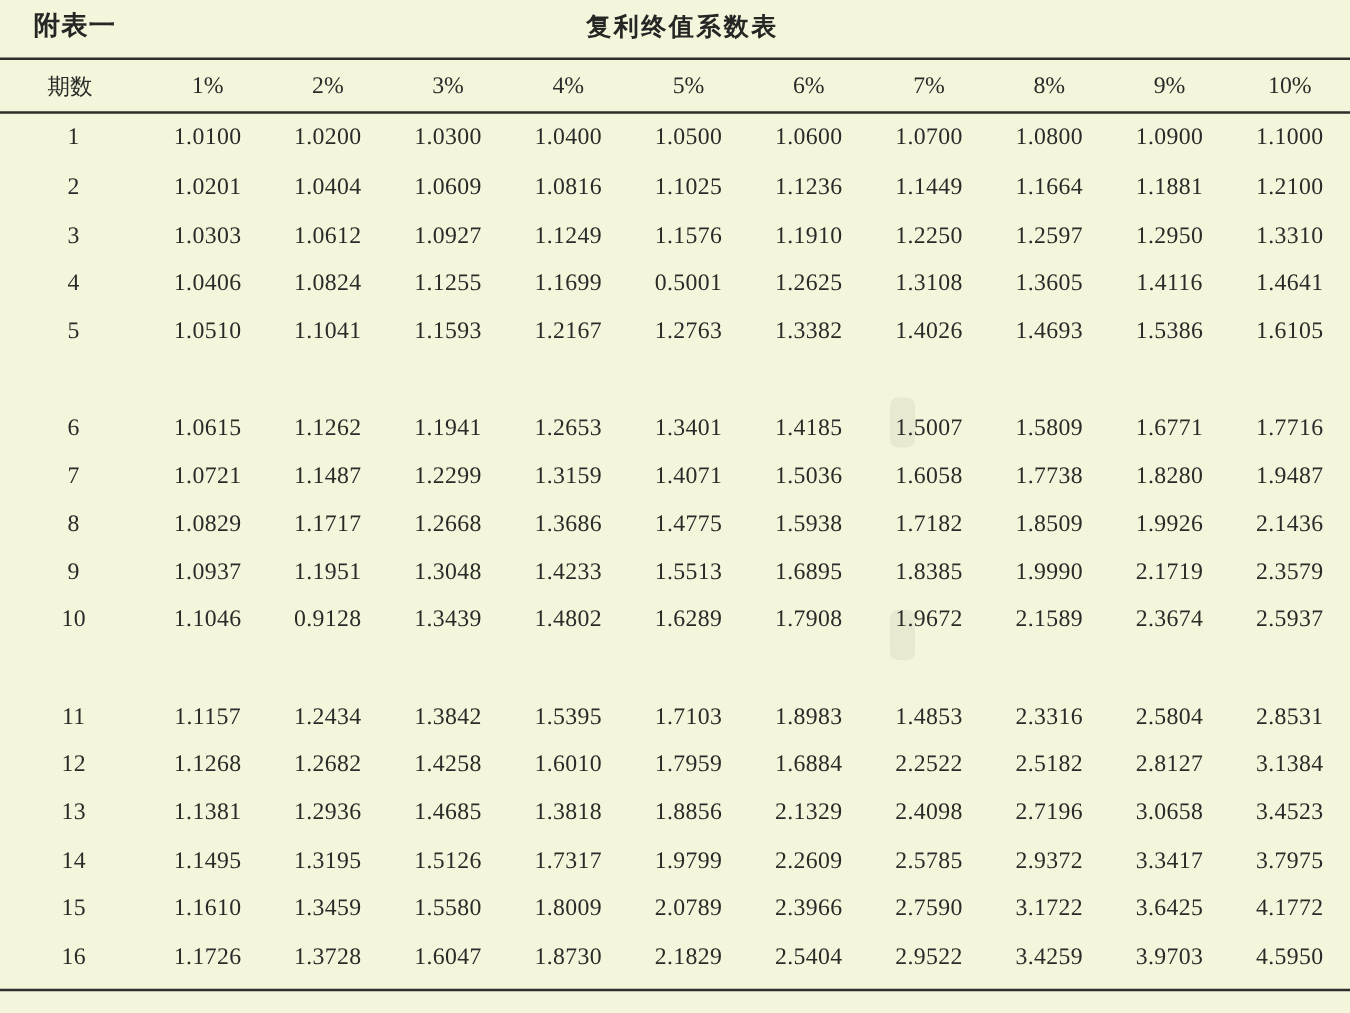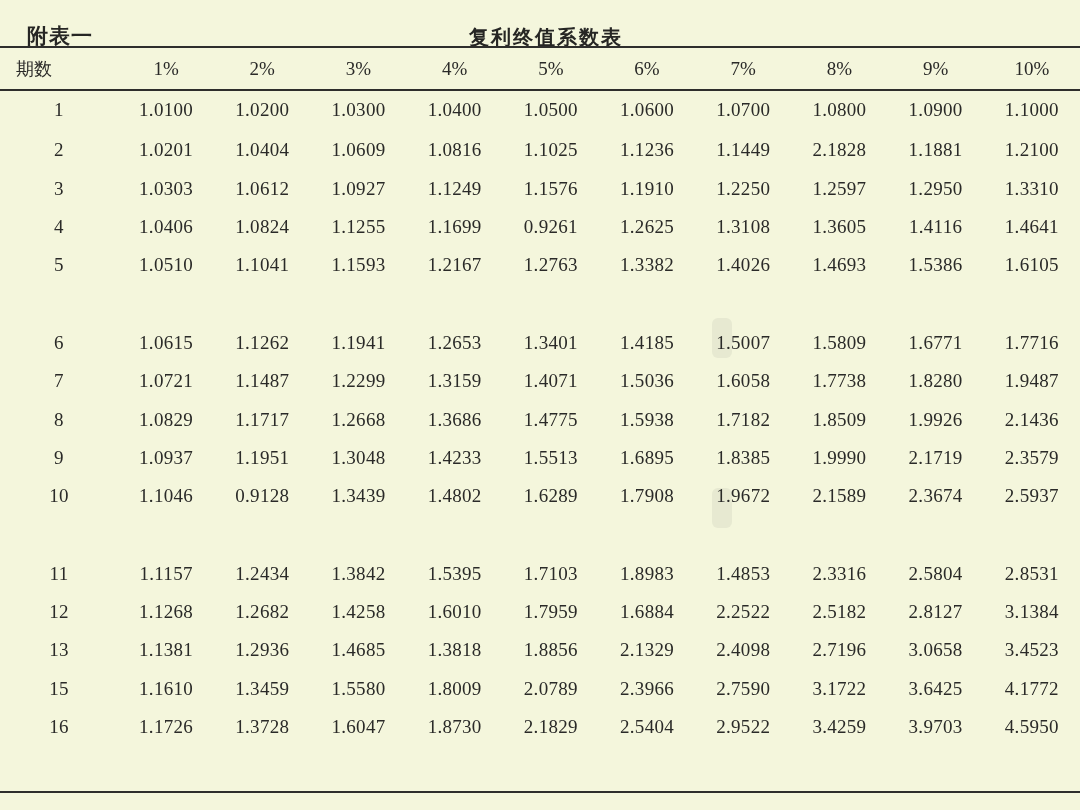--- a/index.html
+++ b/index.html
@@ -10,21 +10,21 @@
       width: 1080px;
       height: 810px;
       background: #f4f6dc;
       position: relative;
       overflow: hidden;
       font-family: "Liberation Serif", "DejaVu Serif", serif;
       color: #2a2a28;
     }
     .page-header {
       position: absolute;
-      top: 16px;
+      top: 0;
       left: 0;
       width: 1080px;
       height: 46px;
     }
     .appendix-label {
       position: absolute;
       left: 27px;
       top: 6px;
       font-family: "DejaVu Sans", sans-serif;
       font-weight: bold;
@@ -71,21 +71,21 @@
       font-weight: normal;
       font-size: 19px;
       padding: 0;
       text-align: center;
       vertical-align: middle;
     }
     .fv-table th.period-head {
       font-family: "DejaVu Sans", sans-serif;
       font-size: 18px;
       text-align: left;
-      padding-left: 16px;
+      padding-left: 38px;
     }
     .fv-table td {
       font-size: 19px;
       height: 38.4px;
       padding: 0;
       text-align: center;
       vertical-align: middle;
       letter-spacing: 0.3px;
     }
     .fv-table td.period {
@@ -170,21 +170,21 @@
       </tr>
       <tr>
         <td class="period"><span>2</span></td>
         <td>1.0201</td>
         <td>1.0404</td>
         <td>1.0609</td>
         <td>1.0816</td>
         <td>1.1025</td>
         <td>1.1236</td>
         <td>1.1449</td>
-        <td>2.1828</td>
+        <td>1.1664</td>
         <td>1.1881</td>
         <td>1.2100</td>
       </tr>
       <tr>
         <td class="period"><span>3</span></td>
         <td>1.0303</td>
         <td>1.0612</td>
         <td>1.0927</td>
         <td>1.1249</td>
         <td>1.1576</td>
@@ -193,21 +193,21 @@
         <td>1.2597</td>
         <td>1.2950</td>
         <td>1.3310</td>
       </tr>
       <tr>
         <td class="period"><span>4</span></td>
         <td>1.0406</td>
         <td>1.0824</td>
         <td>1.1255</td>
         <td>1.1699</td>
-        <td>0.9261</td>
+        <td>0.5001</td>
         <td>1.2625</td>
         <td>1.3108</td>
         <td>1.3605</td>
         <td>1.4116</td>
         <td>1.4641</td>
       </tr>
       <tr>
         <td class="period"><span>5</span></td>
         <td>1.0510</td>
         <td>1.1041</td>
@@ -324,20 +324,33 @@
         <td>1.4685</td>
         <td>1.3818</td>
         <td>1.8856</td>
         <td>2.1329</td>
         <td>2.4098</td>
         <td>2.7196</td>
         <td>3.0658</td>
         <td>3.4523</td>
       </tr>
       <tr>
+        <td class="period"><span>14</span></td>
+        <td>1.1495</td>
+        <td>1.3195</td>
+        <td>1.5126</td>
+        <td>1.7317</td>
+        <td>1.9799</td>
+        <td>2.2609</td>
+        <td>2.5785</td>
+        <td>2.9372</td>
+        <td>3.3417</td>
+        <td>3.7975</td>
+      </tr>
+      <tr>
         <td class="period"><span>15</span></td>
         <td>1.1610</td>
         <td>1.3459</td>
         <td>1.5580</td>
         <td>1.8009</td>
         <td>2.0789</td>
         <td>2.3966</td>
         <td>2.7590</td>
         <td>3.1722</td>
         <td>3.6425</td>

